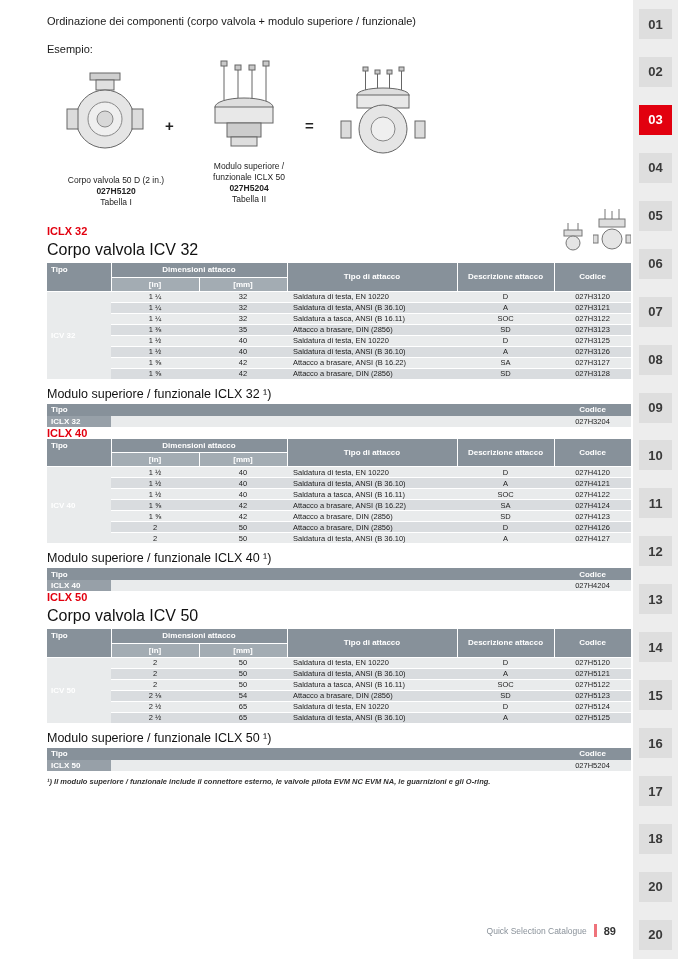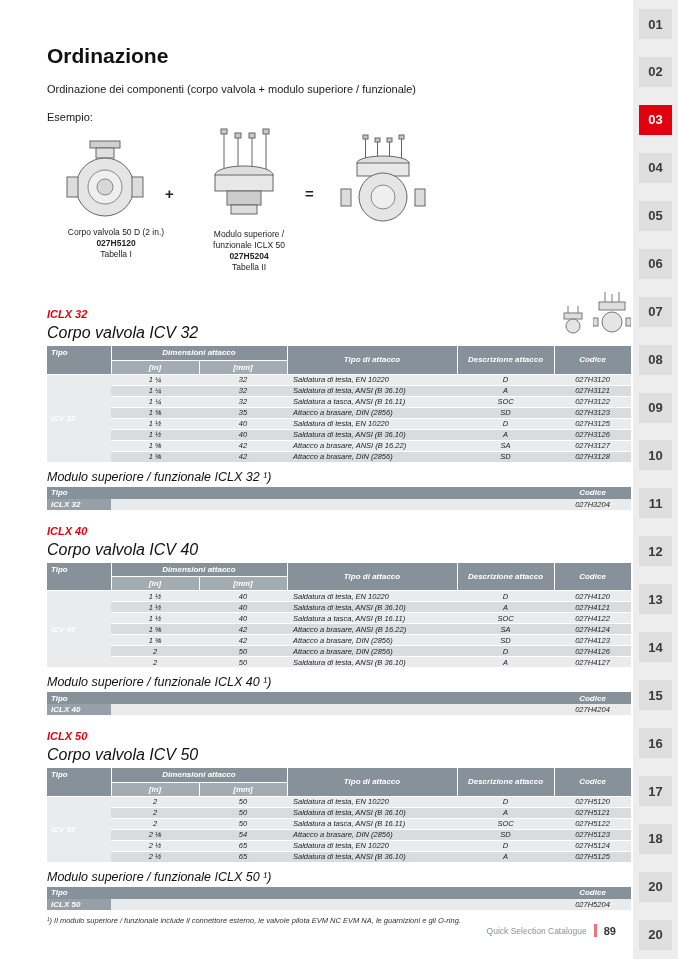--- a/index.html
+++ b/index.html
@@ -24,25 +24,25 @@
 
   .example { position:relative; height:166px; margin-top:4px; }
   .fig { position:absolute; }
   .fig1 { left:18px; top:12px; }
   .fig2 { left:150px; top:0; }
   .fig3 { left:292px; top:6px; }
   .op { position:absolute; font-size:15px; font-weight:bold; color:#222; }
   .op-plus { left:118px; top:58px; }
   .op-eq   { left:258px; top:58px; }
   .cap { position:absolute; text-align:center; font-size:8.5px; line-height:11px; color:#222; }
-  .cap1 { left:4px;  top:100px; width:130px; }
+  .cap1 { left:4px;  top:116px; width:130px; }
   .cap2 { left:146px; top:102px; width:112px; }
   .cap .code { font-weight:bold; }
 
-  .section { margin-top:15px; position:relative;font-style:italic; }
+  .section { position:relative; }
   .section-heading { font-size:11px; font-weight:bold; color:var(--accent); }
   .body-title { font-size:16px; margin:4px 0 4px; color:#111; }
   .module-title { font-size:12.5px; margin:7px 0 3px; color:#111; }
 
   .section-illustration { position:absolute; right:2px; top:-18px; display:flex; gap:7px; align-items:flex-end; }
 
   table { border-collapse:collapse; width:584px; table-layout:fixed; }
   .vtable thead th { background:var(--hdr); color:#fff; font-weight:bold; font-size:8px;
                      border:1px solid #fff; border-width:0 1px 1px 0; }
   .vtable thead tr:first-child th { height:14px; }
@@ -58,33 +58,32 @@
 
   .mtable thead th { background:var(--hdr); color:#fff; font-weight:bold; font-size:8px; height:12px; }
   .mtable th.m-tipo { text-align:left; padding-left:4px; }
   .mtable th.m-cod  { text-align:center; }
   .mtable td { font-size:7.5px; height:11px; }
   .mtable td.m-tipo-cell { background:var(--tipo); color:#fff; font-weight:bold; font-size:8px;
                            text-align:left; padding-left:4px; }
   .mtable td.m-fill-cell { background:var(--row-a); }
   .mtable td.m-cod-cell  { background:var(--row-a); text-align:center; color:#222; }
 
-  .footnote { margin-top:6px; font-size:7.5px; font-style:italic; color:#333; }
+  .footnote { margin-top:6px; font-size:7.5px; font-style:italic; color:#333;font-weight:bold; }
 
   .footer { position:absolute; right:62px; bottom:22px; display:flex; align-items:center; gap:7px; }
   .footer .label { font-size:8.5px; color:#8a929a; }
   .footer .bar { width:3px; height:13px; background:var(--accent); opacity:.55; }
   .footer .num { font-size:11px; font-weight:bold; color:#333; }
 </style>
 </head>
 <body>
 
 <div class="content">
 
-  <h1 class="page-title">Ordinazione</h1>
   <div class="subtitle">Ordinazione dei componenti (corpo valvola + modulo superiore / funzionale)</div>
   <div class="example-label">Esempio:</div>
 
   <div class="example">
     <div class="fig fig1">
       <svg width="80" height="82" viewBox="0 0 80 82">
         <rect x="25" y="2" width="30" height="7" fill="#cfcfcf" stroke="#666"></rect>
         <rect x="31" y="9" width="18" height="10" fill="#e0e0e0" stroke="#666"></rect>
         <circle cx="40" cy="48" r="29" fill="#e5e5e5" stroke="#666"></circle>
         <circle cx="40" cy="48" r="17" fill="#efefef" stroke="#888"></circle>
@@ -267,21 +266,20 @@
         <td class="m-tipo-cell">ICLX 32</td>
         <td class="m-fill-cell"></td>
         <td class="m-cod-cell">027H3204</td>
       </tr>
         </tbody>
     </table>
   </div>
 
   <div class="section">
     <div class="section-heading">ICLX 40</div>
-    <div class="body-title">Corpo valvola ICV 40</div>
     <table class="vtable">
       <colgroup>
           <col style="width:64px">
           <col style="width:88px">
           <col style="width:88px">
           <col style="width:170px">
           <col style="width:97px">
           <col style="width:77px">
         </colgroup>
       <thead>

